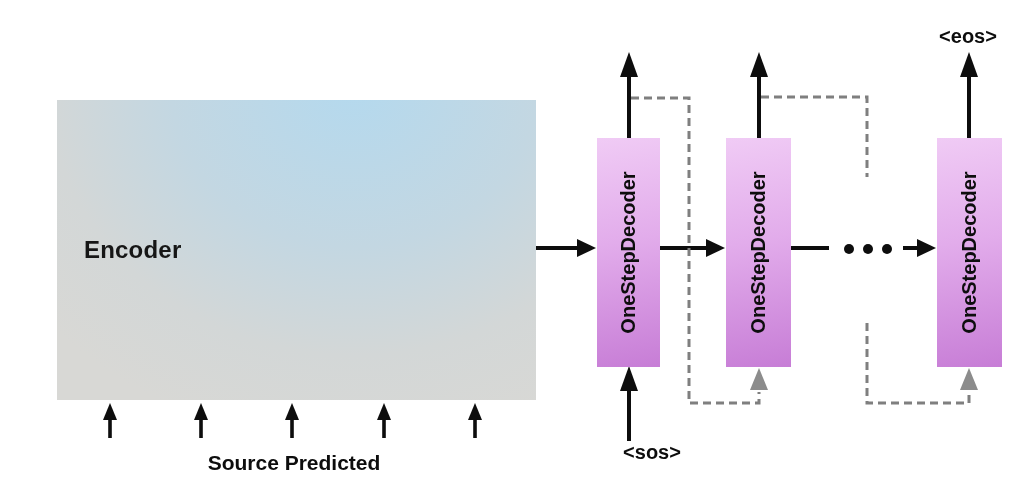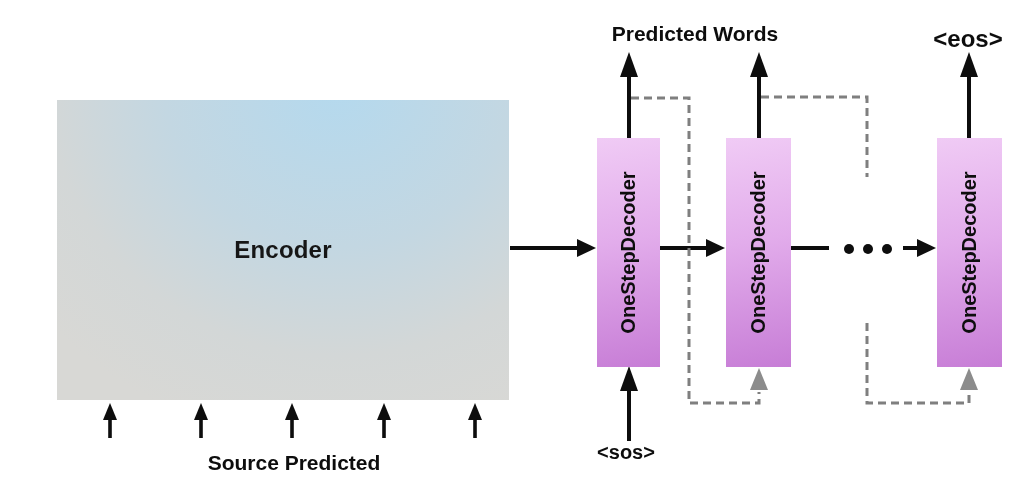--- a/index.html
+++ b/index.html
@@ -26,21 +26,22 @@
   .encoder-box {
     position: absolute;
     left: 57px;
     top: 100px;
     width: 452px;
     height: 300px;
     background: radial-gradient(ellipse 85% 120% at 62% -5%,
                 #b4d9ee 0%, #c3d7e2 45%, #d3d7d7 75%, #d8d8d5 100%);
     display: flex;
     align-items: center;
-    justify-content: center;
+    justify-content: flex-start;
+    padding-left: 27px;
   }
   .encoder-label {
     font-size: 24px;
     font-weight: 600;
     color: #161616;
     letter-spacing: 0.2px;
   }
   .decoder-box {
     position: absolute;
     top: 138px;
@@ -63,22 +64,22 @@
     color: #0d0d0d;
   }
   .txt-label {
     position: absolute;
     transform: translateX(-50%);
     white-space: nowrap;
     color: #0d0d0d;
     font-weight: 700;
   }
   .lbl-predicted  { left: 695px; top: 22px;  font-size: 21px; }
-  .lbl-eos        { left: 968px; top: 25px;  font-size: 24px; }
-  .lbl-sos        { left: 626px; top: 441px; font-size: 20px; }
+  .lbl-eos        { left: 968px; top: 25px;  font-size: 20px; }
+  .lbl-sos        { left: 652px; top: 441px; font-size: 20px; }
   .lbl-source     { left: 294px; top: 451px; font-size: 21px; }
 </style>
 </head>
 <body>
 
 <div class="canvas">
 
   <svg class="layer-svg" viewBox="0 0 1031 502" xmlns="http://www.w3.org/2000/svg">
 
     <g fill="#0d0d0d" stroke="none">
@@ -160,18 +161,17 @@
   <div class="decoder-box d1">
     <span class="decoder-label">OneStepDecoder</span>
   </div>
   <div class="decoder-box d2">
     <span class="decoder-label">OneStepDecoder</span>
   </div>
   <div class="decoder-box d3">
     <span class="decoder-label">OneStepDecoder</span>
   </div>
 
-  <div class="txt-label lbl-predicted">Predicted Words</div>
   <div class="txt-label lbl-eos">&lt;eos&gt;</div>
   <div class="txt-label lbl-sos">&lt;sos&gt;</div>
   <div class="txt-label lbl-source">Source Predicted</div>
 
 </div>
 
 </body></html>

